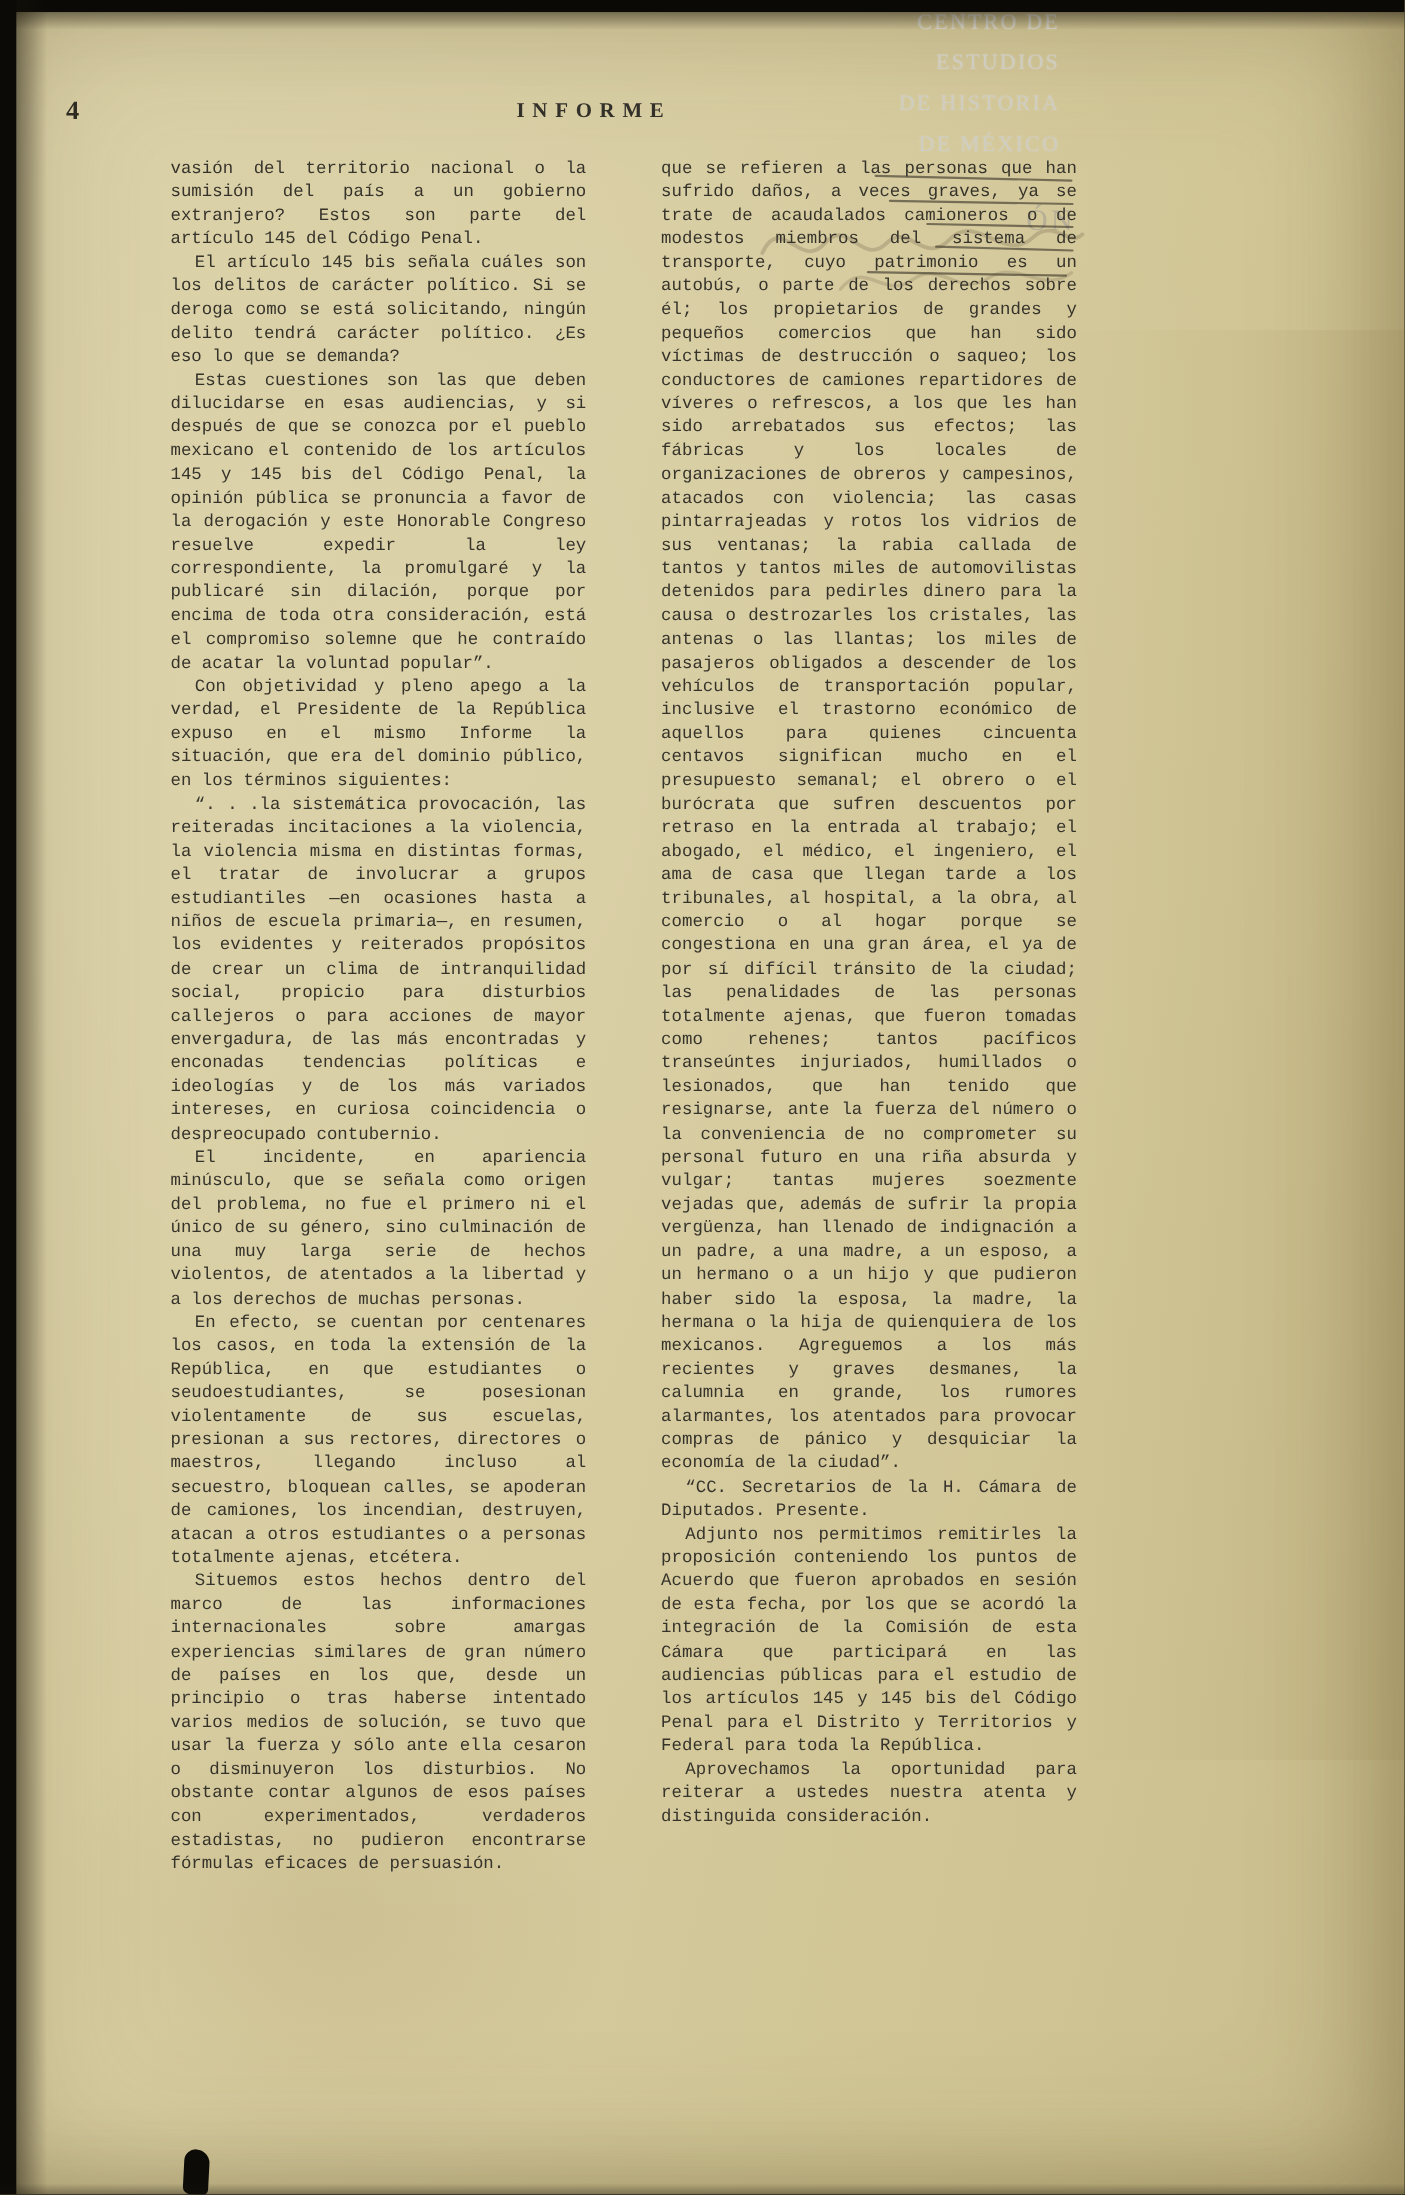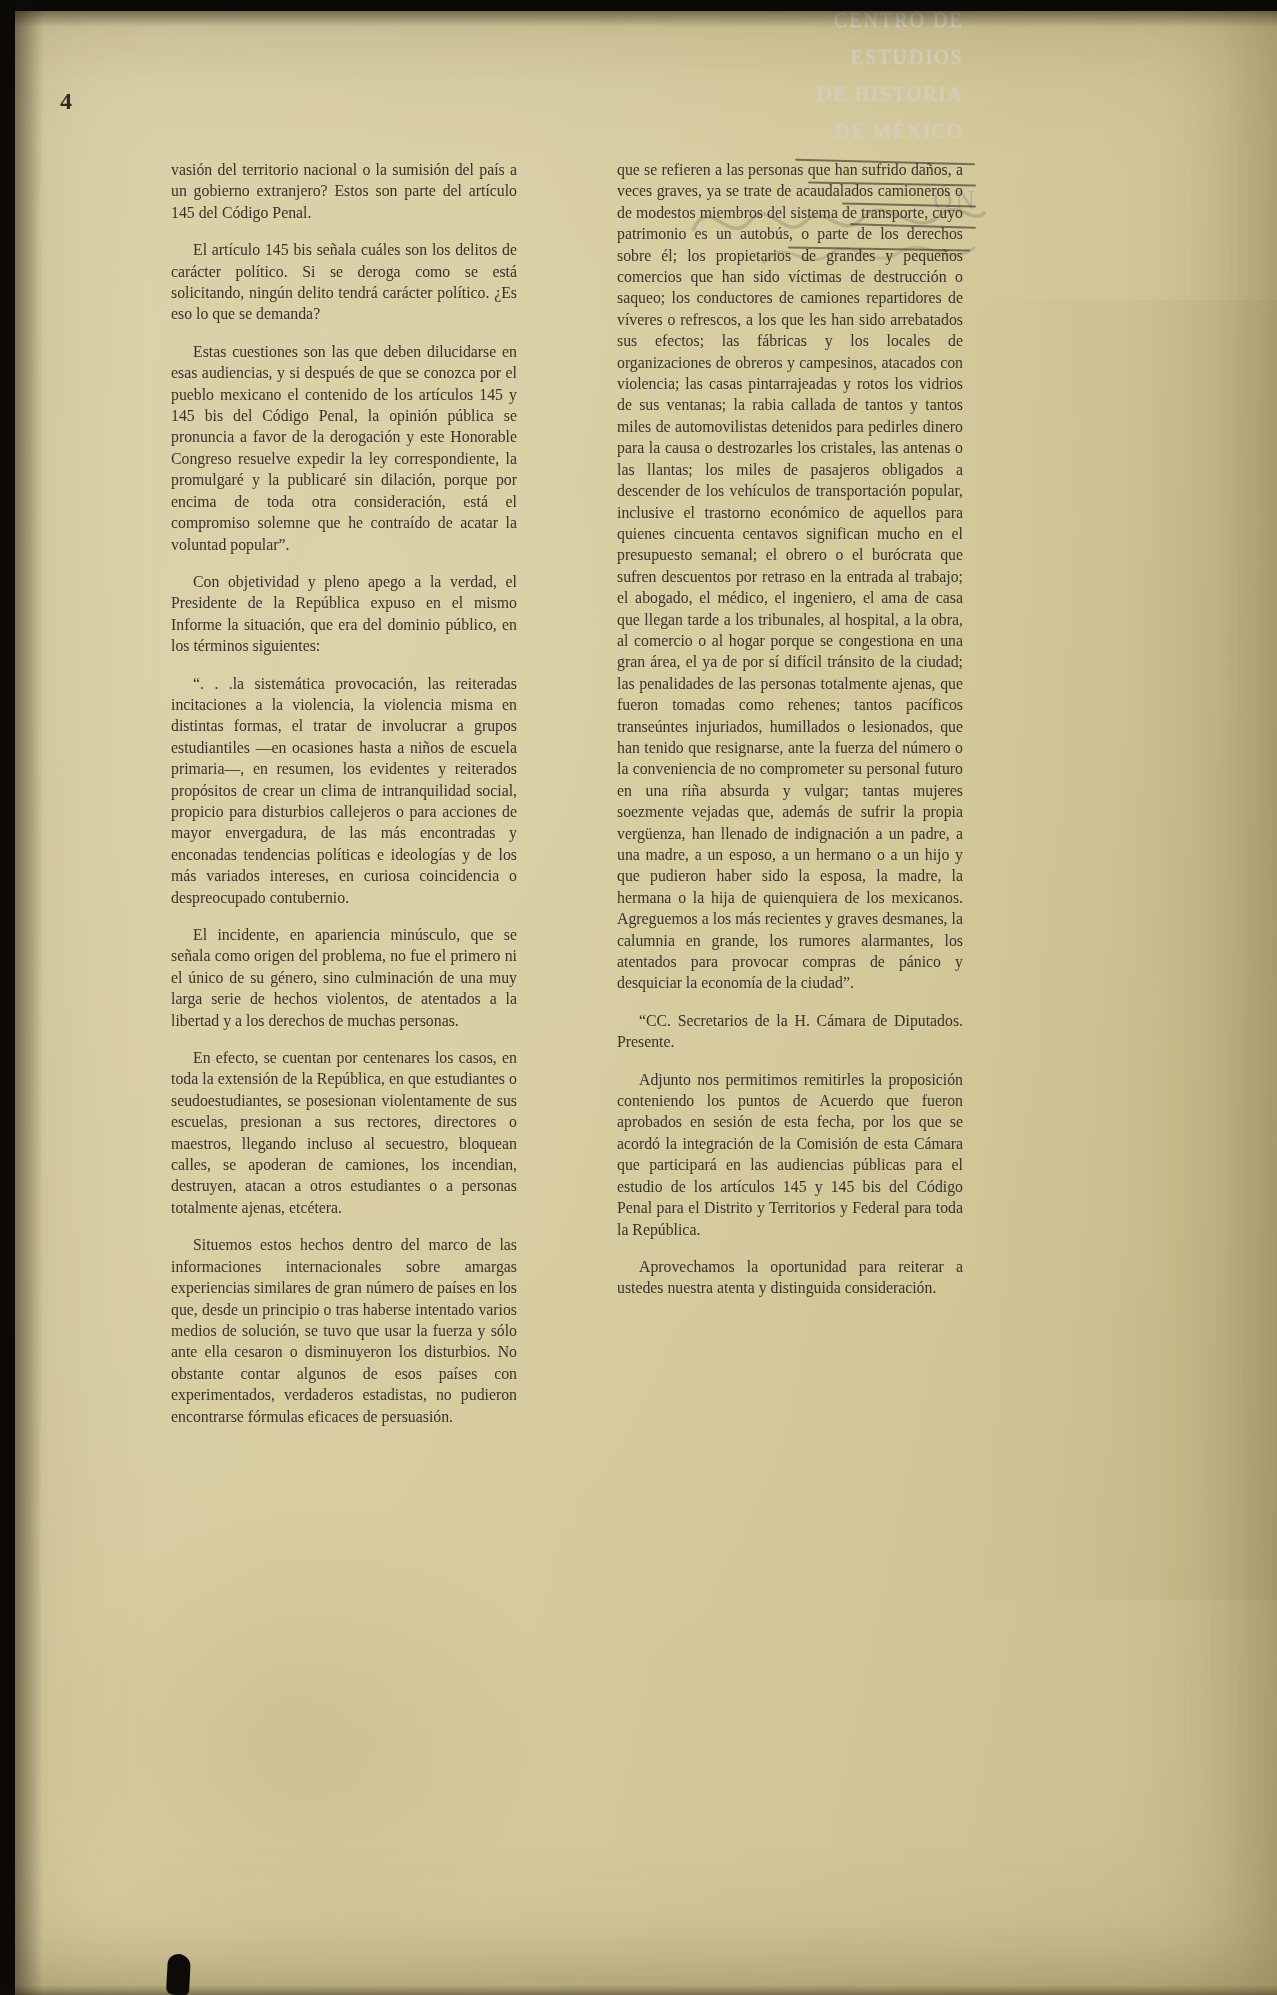--- a/index.html
+++ b/index.html
@@ -38,21 +38,21 @@
   
   .page-number{position:absolute;left:60px;top:88px;font-size:24px;font-weight:bold;color:#2e2b23;}
   .running-header{position:absolute;left:155px;top:90px;width:770px;text-align:center;
     font-size:19px;font-weight:bold;letter-spacing:7px;color:#33302a;}
 
   
   .column{position:absolute;top:143px;width:378px;font-size:15.8px;line-height:21.4px;
     color:#36332b;text-align:justify;hyphens:auto;-webkit-hyphens:auto;}
   .col-left{left:155px;}
   .col-right{left:601px;}
-  .column p{margin:16px;text-indent:22px;}
+  .column p{margin:0;text-indent:22px;font-family:Liberation Mono, monospace;}
   .column p.no-indent{text-indent:0;}
 
   
   .watermark{position:absolute;left:817px;top:2px;font-size:20px;line-height:37px;
     letter-spacing:2px;color:rgba(206,204,196,0.92);
     text-shadow:0 0 2px rgba(255,255,250,0.25);text-align:right;}
   .wm-fragment{position:absolute;left:933px;top:158px;font-size:27px;letter-spacing:3px;
     color:rgba(170,164,148,0.72);margin-top:27px;}
   .handwriting{position:absolute;left:688px;top:185px;opacity:0.55;}
   .handwriting2{position:absolute;left:760px;top:228px;opacity:0.45;}
@@ -87,20 +87,21 @@
     <path d="M4,35 C26,6 44,46 70,26 C96,8 112,44 140,24 C166,8 186,40 214,20" fill="none" stroke="rgba(128,114,86,0.6)" stroke-width="3" stroke-linecap="round"></path>
   </svg>
 
   <div class="pen-line pl1"></div>
   <div class="pen-line pl2"></div>
   <div class="pen-line pl3"></div>
   <div class="pen-line pl4"></div>
   <div class="pen-line pl5"></div>
 
   <div class="page-number">4</div>
+  <div class="running-header">INFORME</div>
 
   <div class="column col-left">
     <p class="no-indent">vasión del territorio nacional o la sumisión del país a un gobierno extranjero? Estos son parte del artículo 145 del Código Penal.</p>
     <p>El artículo 145 bis señala cuáles son los delitos de carácter político. Si se deroga como se está solicitando, ningún delito tendrá carácter político. ¿Es eso lo que se demanda?</p>
     <p>Estas cuestiones son las que deben dilucidarse en esas audiencias, y si después de que se conozca por el pueblo mexicano el contenido de los artículos 145 y 145 bis del Código Penal, la opinión pública se pronuncia a favor de la derogación y este Honorable Congreso resuelve expedir la ley correspondiente, la promulgaré y la publicaré sin dilación, porque por encima de toda otra consideración, está el compromiso solemne que he contraído de acatar la voluntad popular”.</p>
     <p>Con objetividad y pleno apego a la verdad, el Presidente de la República expuso en el mismo Informe la situación, que era del dominio público, en los términos siguientes:</p>
     <p>“. . .la sistemática provocación, las reiteradas incitaciones a la violencia, la violencia misma en distintas formas, el tratar de involucrar a grupos estudiantiles —en ocasiones hasta a niños de escuela primaria—, en resumen, los evidentes y reiterados propósitos de crear un clima de intranquilidad social, propicio para disturbios callejeros o para acciones de mayor envergadura, de las más encontradas y enconadas tendencias políticas e ideologías y de los más variados intereses, en curiosa coincidencia o despreocupado contubernio.</p>
     <p>El incidente, en apariencia minúsculo, que se señala como origen del problema, no fue el primero ni el único de su género, sino culminación de una muy larga serie de hechos violentos, de atentados a la libertad y a los derechos de muchas personas.</p>
     <p>En efecto, se cuentan por centenares los casos, en toda la extensión de la República, en que estudiantes o seudoestudiantes, se posesionan violentamente de sus escuelas, presionan a sus rectores, directores o maestros, llegando incluso al secuestro, bloquean calles, se apoderan de camiones, los incendian, destruyen, atacan a otros estudiantes o a personas totalmente ajenas, etcétera.</p>
     <p>Situemos estos hechos dentro del marco de las informaciones internacionales sobre amargas experiencias similares de gran número de países en los que, desde un principio o tras haberse intentado varios medios de solución, se tuvo que usar la fuerza y sólo ante ella cesaron o disminuyeron los disturbios. No obstante contar algunos de esos países con experimentados, verdaderos estadistas, no pudieron encontrarse fórmulas eficaces de persuasión.</p>

